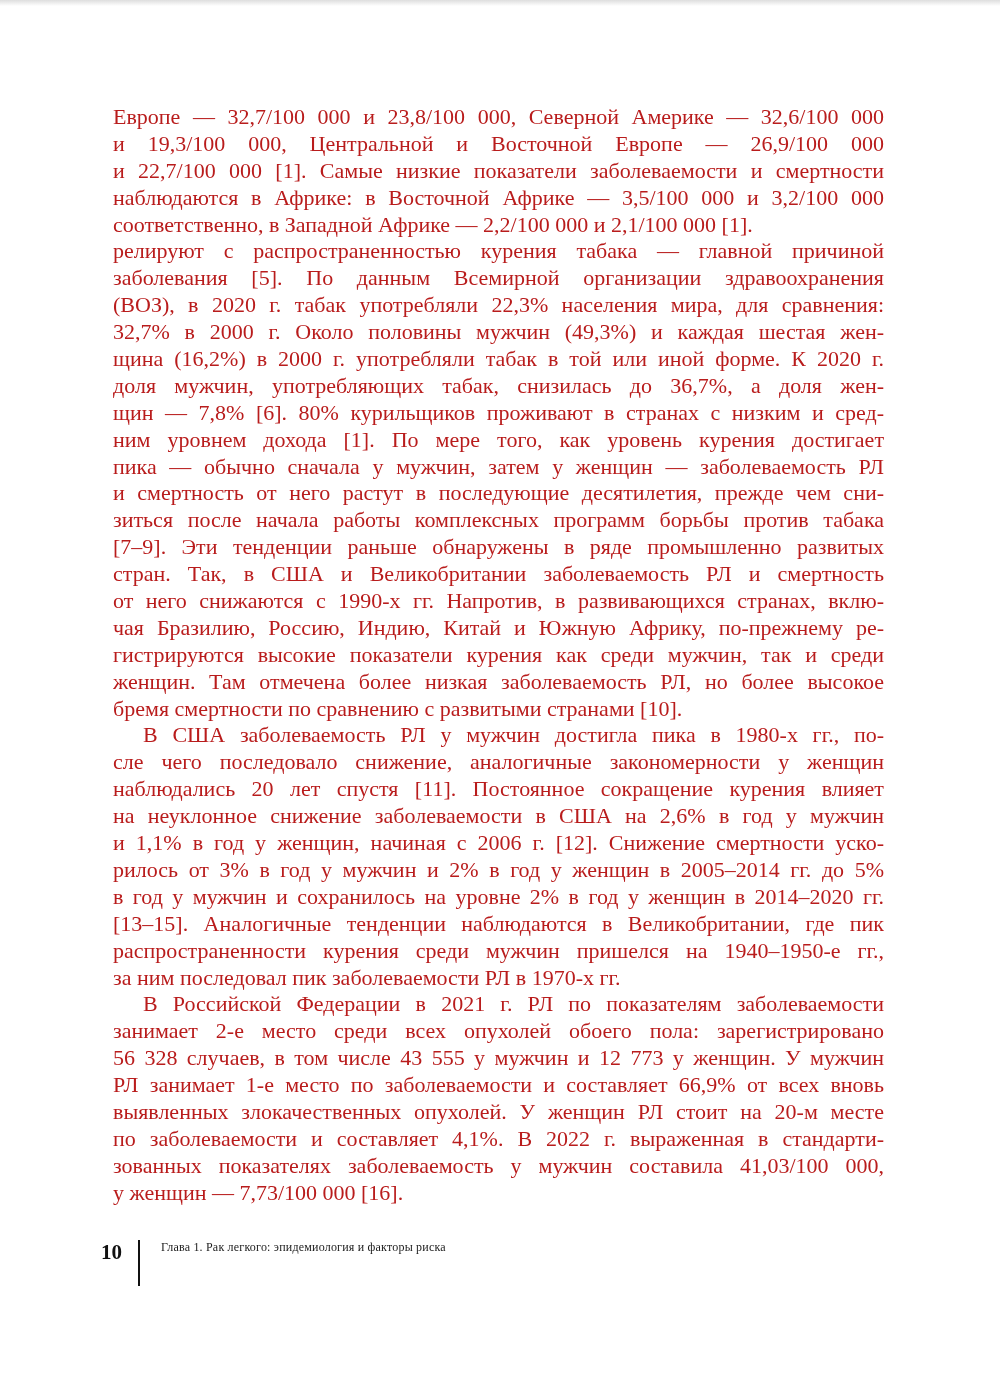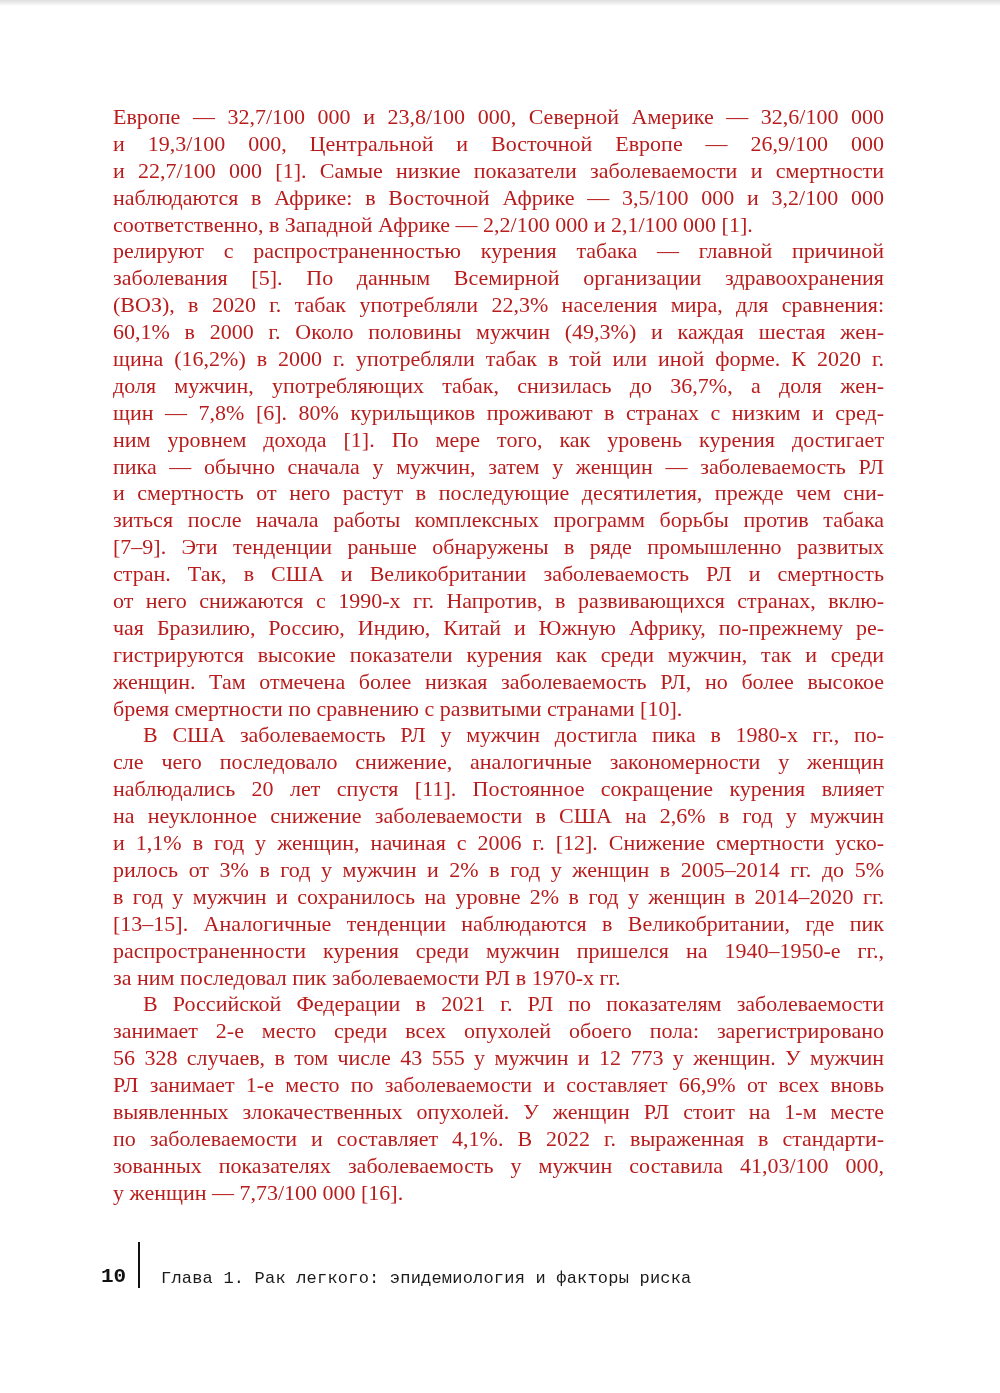--- a/index.html
+++ b/index.html
@@ -44,37 +44,37 @@
   }
   .line.indented {
     text-indent: 30px;
   }
   .footer {
     position: absolute;
     left: 101px;
     top: 1240px;
     height: 48px;
     display: flex;
-    align-items: flex-end;
-    font-family: Liberation Mono, monospace;
+    align-items: flex-start;
+    font-family: Liberation Serif, serif;
   }
   .footer-page-number {
     font-size: 21px;
     font-weight: 700;
     color: #111;
     min-width: 28px;
   }
   .footer-divider {
     width: 2px;
     height: 46px;
     background: #111;
     margin: 0 21px 0 9px;
   }
   .footer-chapter {
-    font-size: 17px;
+    font-size: 12px;
     color: #1b1b1b;
     letter-spacing: 0.2px;
   }
 </style>
 </head>
 <body>
 
 <div class="page">
   <div class="page-edge-shadow"></div>
 
@@ -84,21 +84,21 @@
         <div class="line">Европе — 32,7/100&nbsp;000 и 23,8/100&nbsp;000, Северной Америке — 32,6/100&nbsp;000</div>
         <div class="line">и 19,3/100&nbsp;000, Центральной и Восточной Европе — 26,9/100&nbsp;000</div>
         <div class="line">и 22,7/100&nbsp;000 [1]. Самые низкие показатели заболеваемости и смертности</div>
         <div class="line">наблюдаются в Африке: в Восточной Африке — 3,5/100&nbsp;000 и 3,2/100&nbsp;000</div>
         <div class="line para-end">соответственно, в Западной Африке — 2,2/100&nbsp;000 и 2,1/100&nbsp;000 [1].</div>
       </div>
       <div class="paragraph">
         <div class="line">релируют с распространенностью курения табака — главной причиной</div>
         <div class="line">заболевания [5]. По данным Всемирной организации здравоохранения</div>
         <div class="line">(ВОЗ), в 2020 г. табак употребляли 22,3% населения мира, для сравнения:</div>
-        <div class="line">60,1% в 2000 г. Около половины мужчин (49,3%) и каждая шестая жен-</div>
+        <div class="line">32,7% в 2000 г. Около половины мужчин (49,3%) и каждая шестая жен-</div>
         <div class="line">щина (16,2%) в 2000 г. употребляли табак в той или иной форме. К 2020 г.</div>
         <div class="line">доля мужчин, употребляющих табак, снизилась до 36,7%, а доля жен-</div>
         <div class="line">щин — 7,8% [6]. 80% курильщиков проживают в странах с низким и сред-</div>
         <div class="line">ним уровнем дохода [1]. По мере того, как уровень курения достигает</div>
         <div class="line">пика — обычно сначала у мужчин, затем у женщин — заболеваемость РЛ</div>
         <div class="line">и смертность от него растут в последующие десятилетия, прежде чем сни-</div>
         <div class="line">зиться после начала работы комплексных программ борьбы против табака</div>
         <div class="line">[7–9]. Эти тенденции раньше обнаружены в ряде промышленно развитых</div>
         <div class="line">стран. Так, в США и Великобритании заболеваемость РЛ и смертность</div>
         <div class="line">от него снижаются с 1990-х гг. Напротив, в развивающихся странах, вклю-</div>
@@ -117,21 +117,21 @@
         <div class="line">в год у мужчин и сохранилось на уровне 2% в год у женщин в 2014–2020 гг.</div>
         <div class="line">[13–15]. Аналогичные тенденции наблюдаются в Великобритании, где пик</div>
         <div class="line">распространенности курения среди мужчин пришелся на 1940–1950-е гг.,</div>
         <div class="line para-end">за ним последовал пик заболеваемости РЛ в 1970-х гг.</div>
       </div>
       <div class="paragraph">
         <div class="line indented">В Российской Федерации в 2021 г. РЛ по показателям заболеваемости</div>
         <div class="line">занимает 2-е место среди всех опухолей обоего пола: зарегистрировано</div>
         <div class="line">56&nbsp;328 случаев, в том числе 43&nbsp;555 у мужчин и 12&nbsp;773 у женщин. У мужчин</div>
         <div class="line">РЛ занимает 1-е место по заболеваемости и составляет 66,9% от всех вновь</div>
-        <div class="line">выявленных злокачественных опухолей. У женщин РЛ стоит на 1-м месте</div>
+        <div class="line">выявленных злокачественных опухолей. У женщин РЛ стоит на 20-м месте</div>
         <div class="line">по заболеваемости и составляет 4,1%. В 2022 г. выраженная в стандарти-</div>
         <div class="line">зованных показателях заболеваемость у мужчин составила 41,03/100&nbsp;000,</div>
         <div class="line para-end">у женщин — 7,73/100&nbsp;000 [16].</div>
       </div>
     </div>
 
   <div class="footer">
     <span class="footer-page-number">10</span>
     <span class="footer-divider"></span>
     <span class="footer-chapter">Глава 1. Рак легкого: эпидемиология и факторы риска</span>

